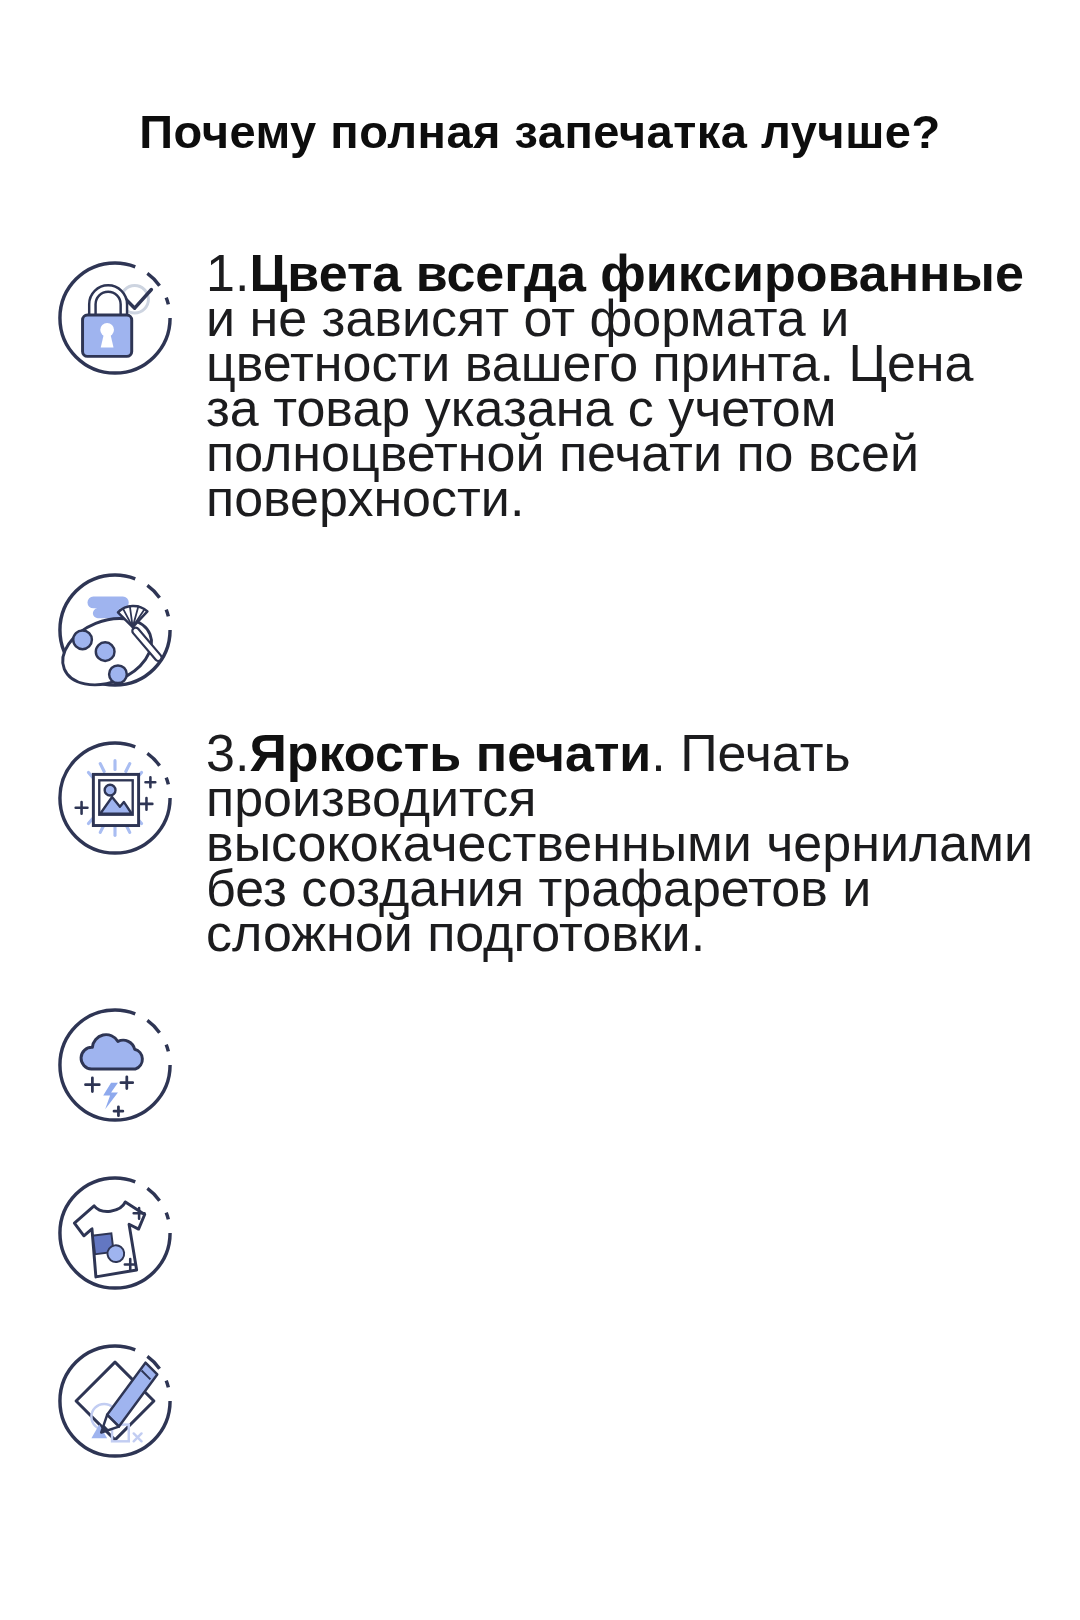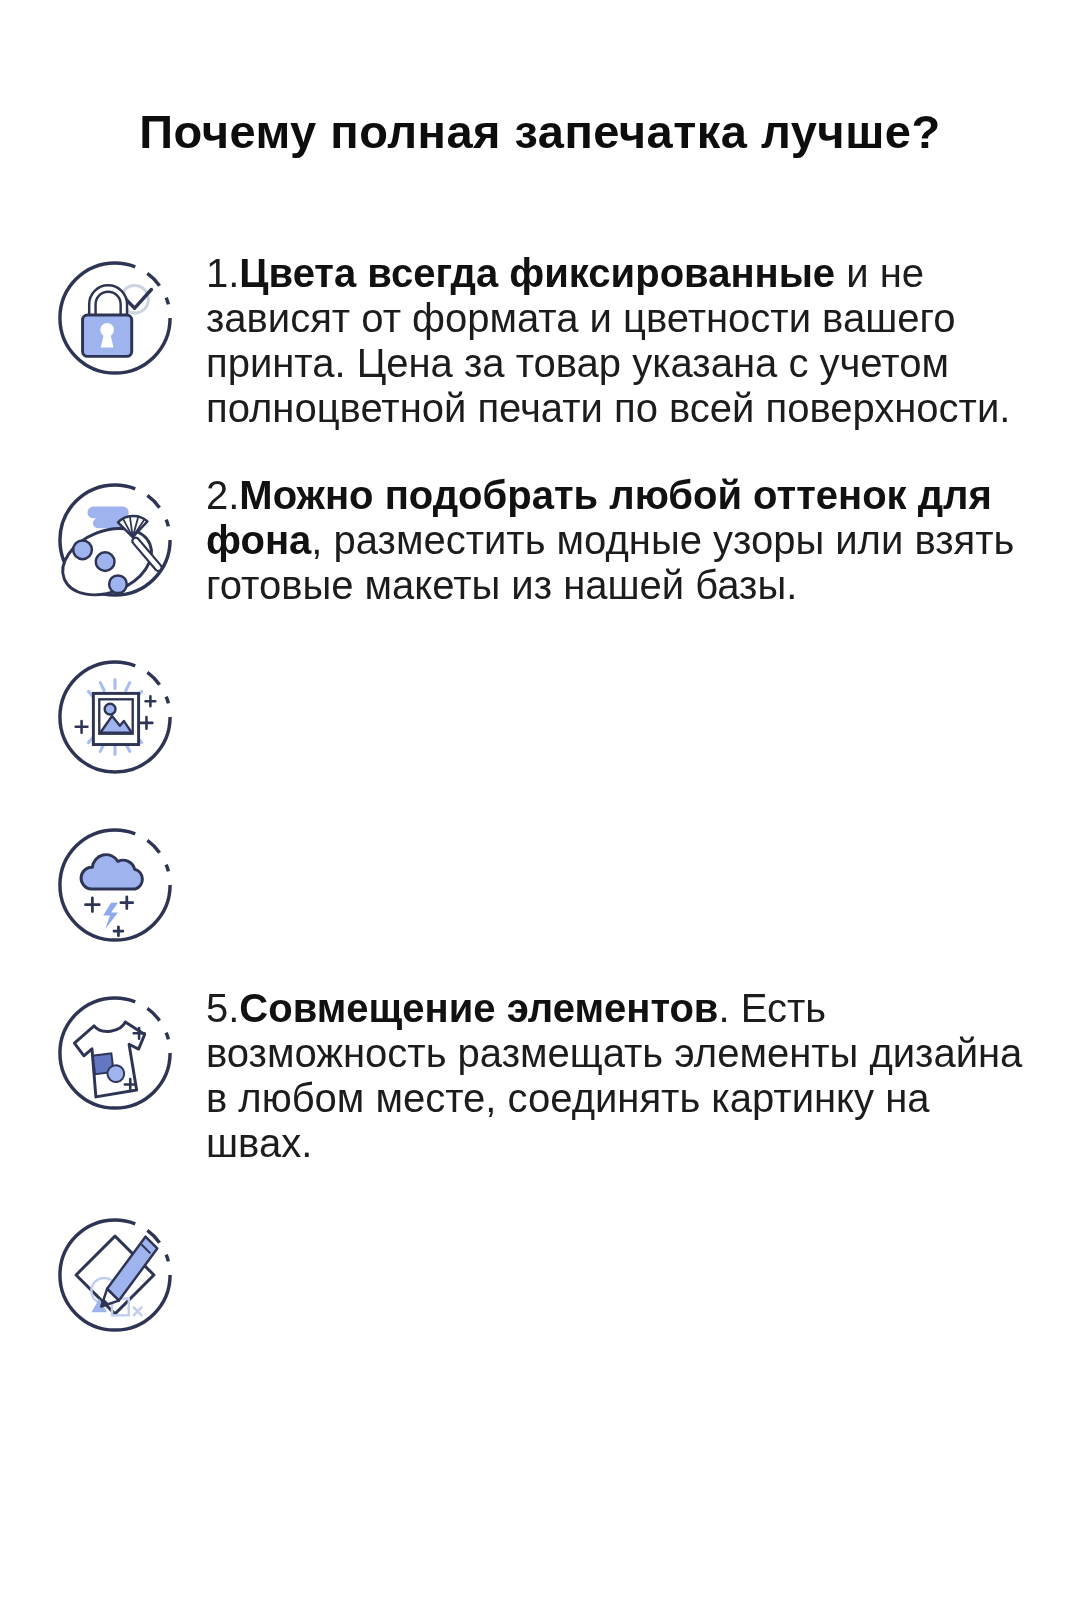--- a/index.html
+++ b/index.html
@@ -43,21 +43,21 @@
     margin-top: 8px;
   }
   .icon-wrap svg {
     width: 118px;
     height: 118px;
     display: block;
   }
   .item-text {
     margin: 0 0 0 32px;
     width: 840px;
-    font-size: 40px;
+    font-size: 52px;
     line-height: 45px;
     color: #1c1c1e;
   }
   .item-text b { font-weight: 700; color: #111; }
 </style>
 </head>
 <body>
 
 <div class="page">
 
@@ -89,21 +89,20 @@
           <ellipse cx="52" cy="82" rx="47" ry="31" fill="#ffffff" stroke="#2e3554" stroke-width="3" transform="rotate(-22 52 82)"></ellipse>
           <circle cx="27" cy="70" r="9.5" fill="#9fb4ef" stroke="#2e3554" stroke-width="2.5"></circle>
           <circle cx="50" cy="82" r="9.5" fill="#9fb4ef" stroke="#2e3554" stroke-width="2.5"></circle>
           <circle cx="63" cy="105" r="9" fill="#9fb4ef" stroke="#2e3554" stroke-width="2.5"></circle>
           <path d="M78 57 L63 42 A22 22 0 0 1 93 41 Z" fill="#ffffff" stroke="#2e3554" stroke-width="2.5" stroke-linejoin="round"></path>
           <path d="M78 57 L68 38 M78 57 L75 35 M78 57 L84 35 M78 57 L90 39" stroke="#2e3554" stroke-width="1.8"></path>
           <path d="M81 61 L104 88" stroke="#2e3554" stroke-width="9" stroke-linecap="round"></path>
           <path d="M81 61 L104 88" stroke="#ffffff" stroke-width="4.5" stroke-linecap="round"></path>
         </svg>
       </div>
-      <p class="item-text"><span>2.</span><b>Можно подобрать любой оттенок для фона</b><span>, разместить модные узоры или взять готовые макеты из нашей базы.</span></p>
     </div>
 
     <div class="item">
       <div class="icon-wrap">
         <svg viewBox="0 0 120 120" aria-hidden="true">
           <circle cx="60" cy="60" r="56" fill="#fff" stroke="#2e3554" stroke-width="3.5" pathLength="100" stroke-dasharray="81 4 5 4 2 4"></circle>
           <g stroke="#a9bdf2" stroke-width="3.2" stroke-linecap="round">
             <path d="M60 22 v9"></path>
               <path d="M45 25 l4 8"></path>
               <path d="M33 34 l6 7"></path>
@@ -119,20 +118,21 @@
             <path d="M20 70 h12 M26 64 v12"></path>
             <path d="M86 66 h12 M92 60 v12"></path>
             <path d="M91 44 h10 M96 39 v10"></path>
           </g>
           <rect x="38" y="36" width="46" height="52" fill="#ffffff" stroke="#2e3554" stroke-width="3"></rect>
           <rect x="44" y="42" width="34" height="35" fill="#ffffff" stroke="#2e3554" stroke-width="2.4"></rect>
           <circle cx="55" cy="52" r="5.5" fill="#9fb4ef" stroke="#2e3554" stroke-width="2.4"></circle>
           <path d="M45 76 L57 59 L65 69 L69 64 L77 76 Z" fill="#9fb4ef" stroke="#2e3554" stroke-width="2.4" stroke-linejoin="round"></path>
         </svg>
       </div>
+      <p class="item-text"><span>3.</span><b>Яркость печати</b><span>. Печать производится высококачественными чернилами без создания трафаретов и сложной подготовки.</span></p>
     </div>
 
     <div class="item">
       <div class="icon-wrap">
         <svg viewBox="0 0 120 120" aria-hidden="true">
           <circle cx="60" cy="60" r="56" fill="#fff" stroke="#2e3554" stroke-width="3.5" pathLength="100" stroke-dasharray="81 4 5 4 2 4"></circle>
           <path d="M36 64 a11 11 0 0 1 1 -22 a14 14 0 0 1 26 -6 a12 12 0 0 1 17 8 a10.5 10.5 0 0 1 1 20 z" fill="#9fb4ef" stroke="#2e3554" stroke-width="3" stroke-linejoin="round"></path>
           <g stroke="#2e3554" stroke-width="2.8" stroke-linecap="round">
             <path d="M30 80 h14 M37 73 v14"></path>
             <path d="M66 78 h12 M72 72 v12"></path>
@@ -151,21 +151,20 @@
             <path d="M43 30 C49 40 69 40 75 30 L93 45 L85 59 L76 53 L78 100 L36 102 L38 53 L29 59 L21 45 Z" fill="#ffffff" stroke="#2e3554" stroke-width="3" stroke-linejoin="round"></path>
             <rect x="38" y="60" width="19" height="19" fill="#6377c2" stroke="#2e3554" stroke-width="2"></rect>
             <circle cx="59" cy="81" r="8.5" fill="#9fb4ef" stroke="#2e3554" stroke-width="2"></circle>
           </g>
           <g stroke="#2e3554" stroke-width="2.6" stroke-linecap="round">
             <path d="M79 40 h11 M84.5 34.5 v11"></path>
             <path d="M70 92 h11 M75.5 86.5 v11"></path>
           </g>
         </svg>
       </div>
-      <p class="item-text"><span>5.</span><b>Совмещение элементов</b><span>. Есть возможность размещать элементы дизайна в любом месте, соединять картинку на швах.</span></p>
     </div>
 
     <div class="item">
       <div class="icon-wrap">
         <svg viewBox="0 0 120 120" aria-hidden="true">
           <circle cx="60" cy="60" r="56" fill="#fff" stroke="#2e3554" stroke-width="3.5" pathLength="100" stroke-dasharray="81 4 5 4 2 4"></circle>
           <rect x="32" y="32" width="56" height="56" transform="rotate(45 60 60)" fill="#ffffff" stroke="#2e3554" stroke-width="3" stroke-linejoin="round"></rect>
           <circle cx="49" cy="76" r="13" fill="none" stroke="#c2cdf2" stroke-width="2.5"></circle>
           <rect x="57" y="84" width="17" height="17" fill="none" stroke="#c2cdf2" stroke-width="2.5"></rect>
           <path d="M36 98 l8 -14 l8 14 z" fill="#9fb4ef"></path>

